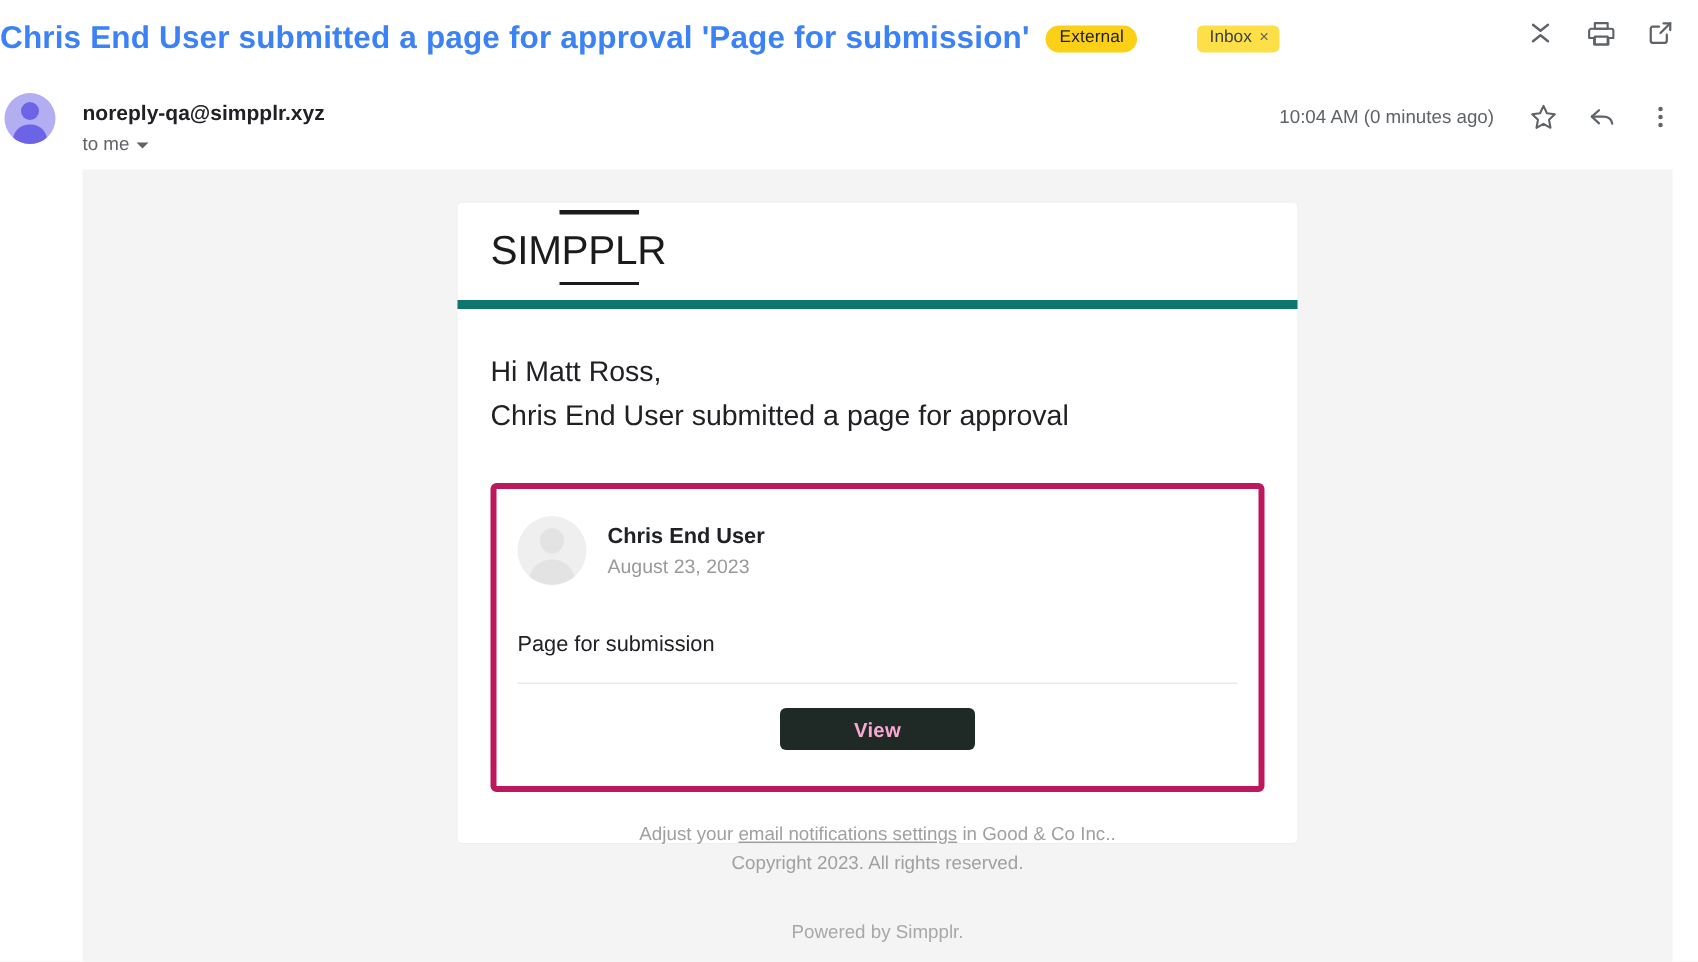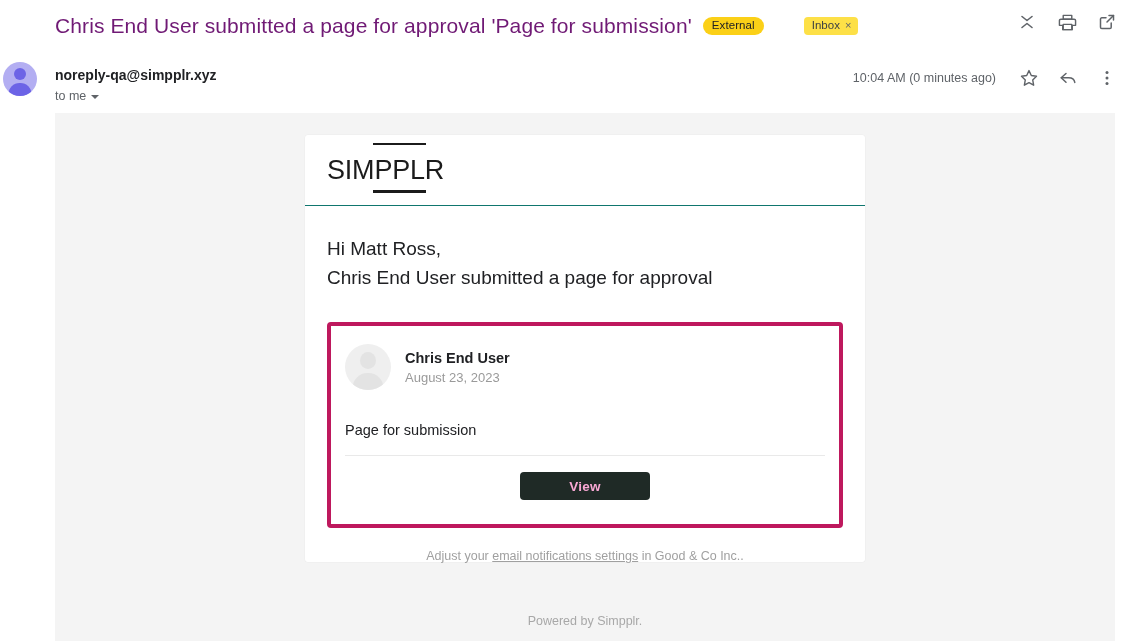--- a/index.html
+++ b/index.html
@@ -20,24 +20,23 @@
   .subject-row {
     position: absolute;
     left: 0;
     top: 0;
     width: 1132px;
     height: 52px;
     display: flex;
     align-items: center;
   }
   .subject-text {
-    margin-left: 55px;
     font-size: 21px;
-    font-weight: 400;
-    color: #701a75;
+    font-weight: 700;
+    color: #3b82f6;
     letter-spacing: .1px;
     white-space: nowrap;
   }
   .badge-row {
     display: flex;
     align-items: center;
     margin-left: 11px;
     gap: 8px;
   }
   .badge-external {
@@ -181,21 +180,21 @@
     position: absolute;
     left: 250px;
     top: 22px;
     width: 560px;
     background: #ffffff;
     border-radius: 3px;
     box-shadow: 0 0 0 0.5px rgba(0,0,0,0.035);
   }
   .card-header {
     height: 71px;
-    border-bottom: 1px solid #0f766e;
+    border-bottom: 6px solid #0f766e;
     display: flex;
     align-items: center;
     padding-left: 22px;
     box-sizing: border-box;
   }
 
   
   .logo {
     display: inline-flex;
     align-items: baseline;
@@ -442,17 +441,18 @@
         </div>
       </div>
     </div>
 
   </div>
 
   <div class="footer">
     <div>
       <span>Adjust your </span><a href="#">email notifications settings</a><span> in Good &amp; Co Inc..</span>
     </div>
+    <div>Copyright 2023. All rights reserved.</div>
   </div>
 
   <div class="powered">Powered by Simpplr.</div>
 
 </div>
 
 </body></html>

